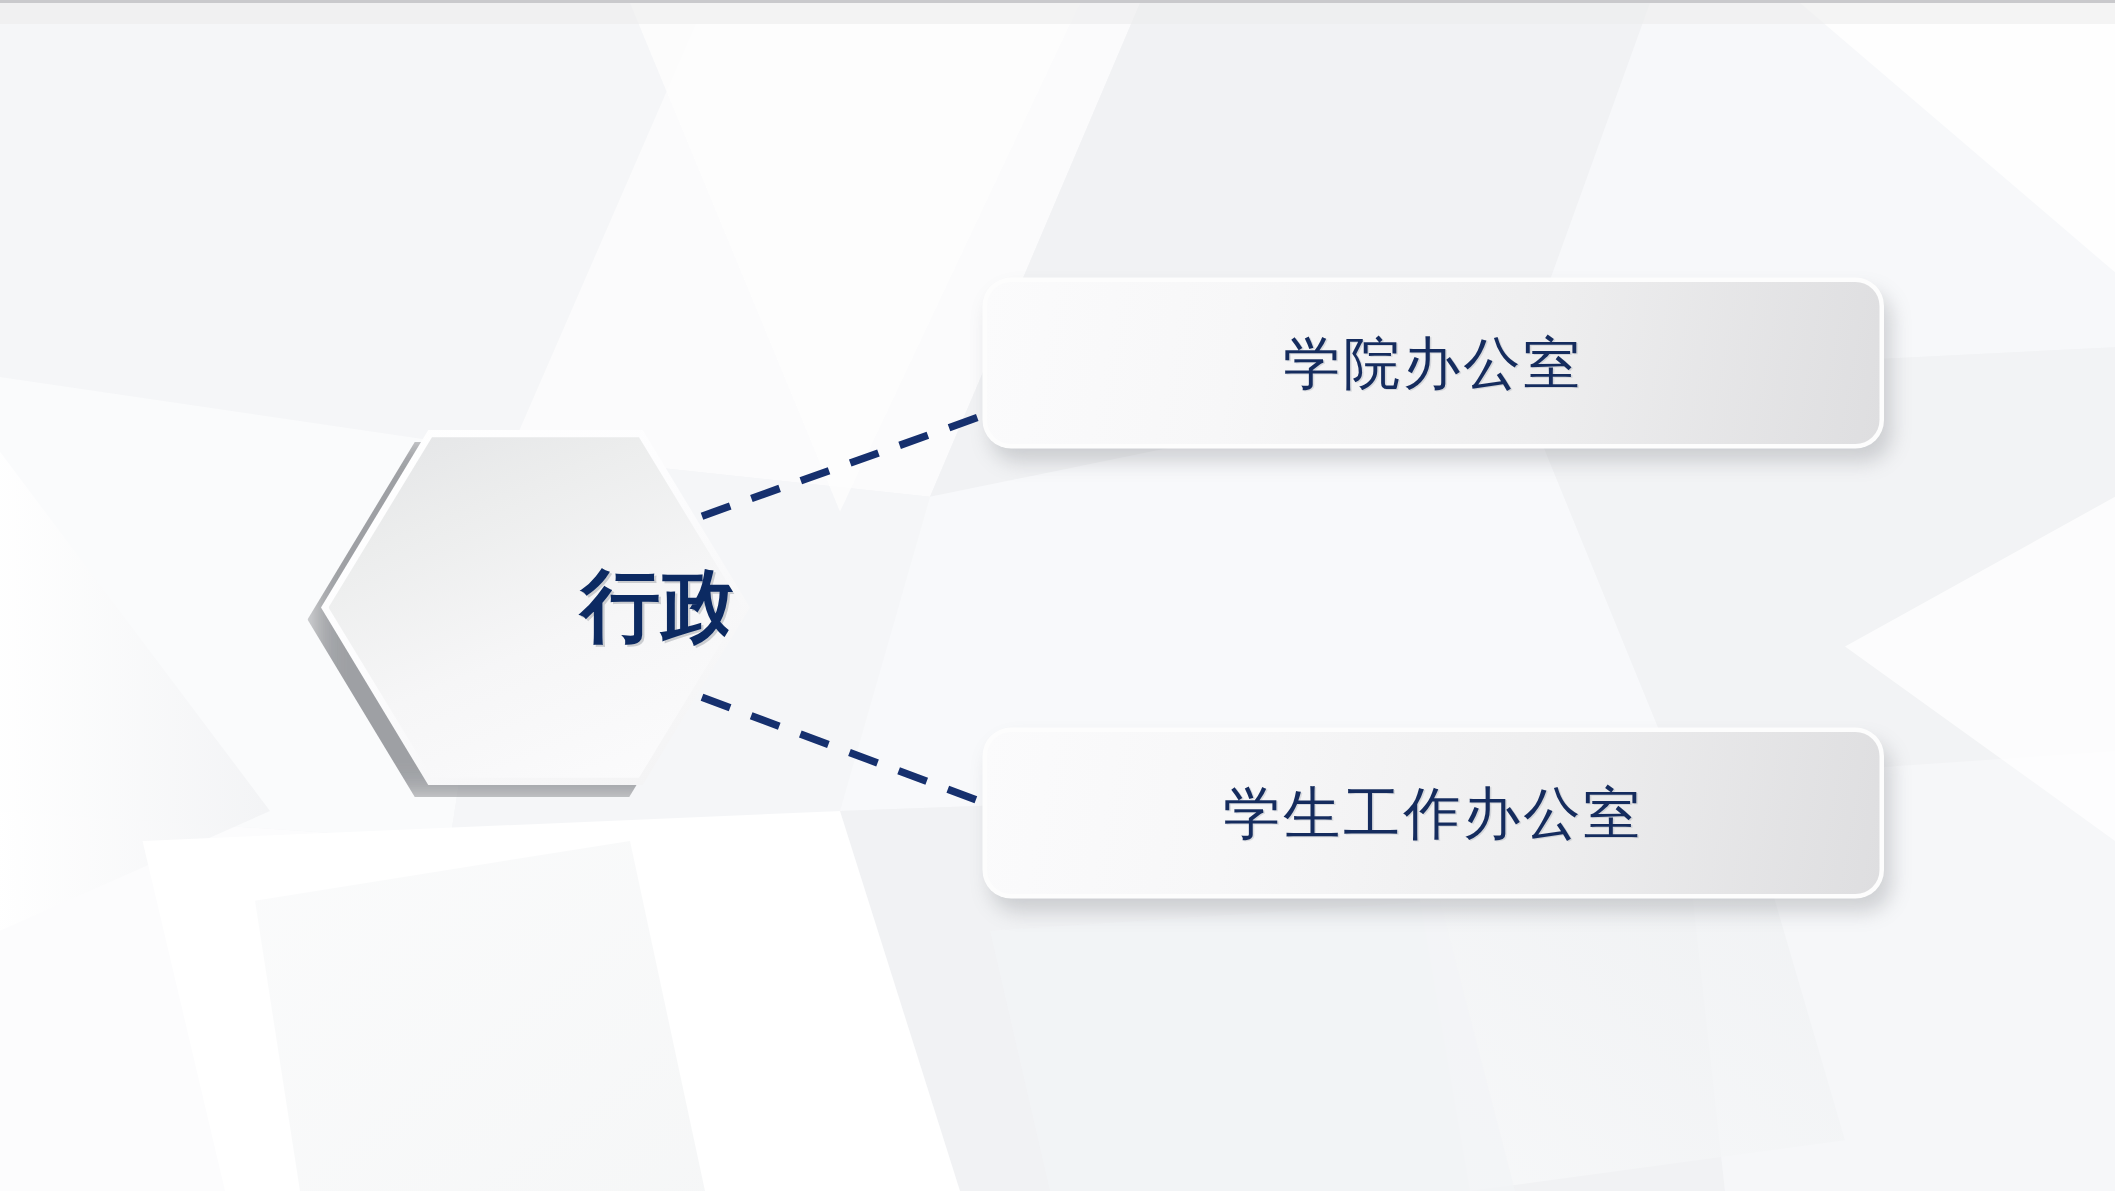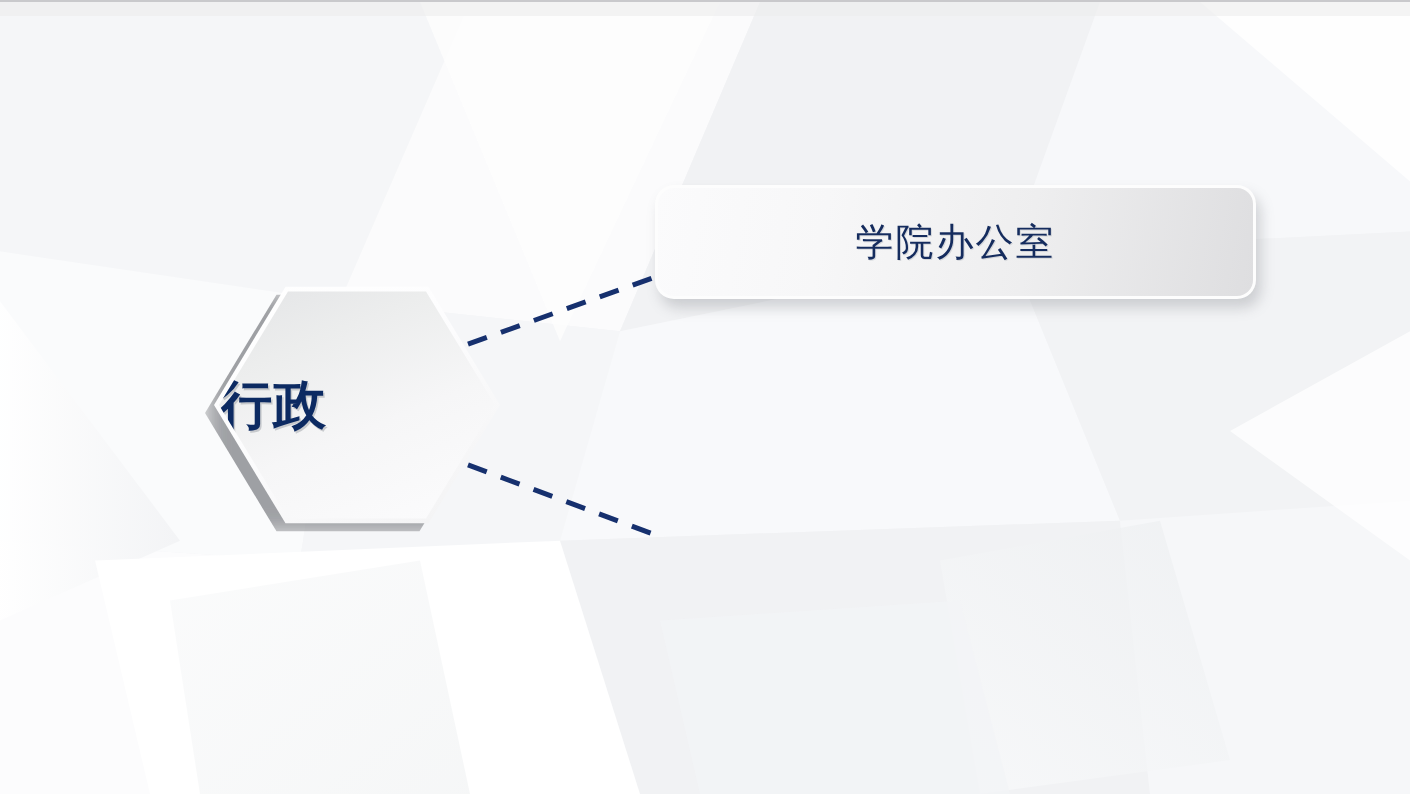--- a/index.html
+++ b/index.html
@@ -66,21 +66,21 @@
     position: absolute;
     left: 5px;
     top: 5px;
     width: 276px;
     height: 234px;
     -webkit-clip-path: polygon(0% 50%, 25% 1.5%, 75% 1.5%, 100% 50%, 75% 98.5%, 25% 98.5%);
     clip-path: polygon(0% 50%, 25% 1.5%, 75% 1.5%, 100% 50%, 75% 98.5%, 25% 98.5%);
     background: linear-gradient(158deg, #e3e4e6 0%, #eceded 26%, #f6f6f7 58%, #fcfcfd 100%);
     display: flex;
     flex-direction: column;
-    align-items: flex-start;
+    align-items: flex-end;
     justify-content: center;
   }
   .hex-line {
     font-size: 53px;
     font-weight: bold;
     line-height: 1.06;
     color: #0c2a62;
     letter-spacing: 1px;
     text-shadow: 1.5px 1.5px 0 rgba(120,125,135,.35);
     white-space: nowrap;
@@ -189,14 +189,19 @@
       <div class="hex-line">行政</div>
     </div>
   </div>
 
   <div class="card card-1">
     <div class="card-face">
       <span class="card-label">学院办公室</span>
     </div>
   </div>
 
+  <div class="card card-2">
+    <div class="card-face">
+      <span class="card-label">学生工作办公室</span>
+    </div>
+  </div>
 
 </div>
 
 </body></html>

